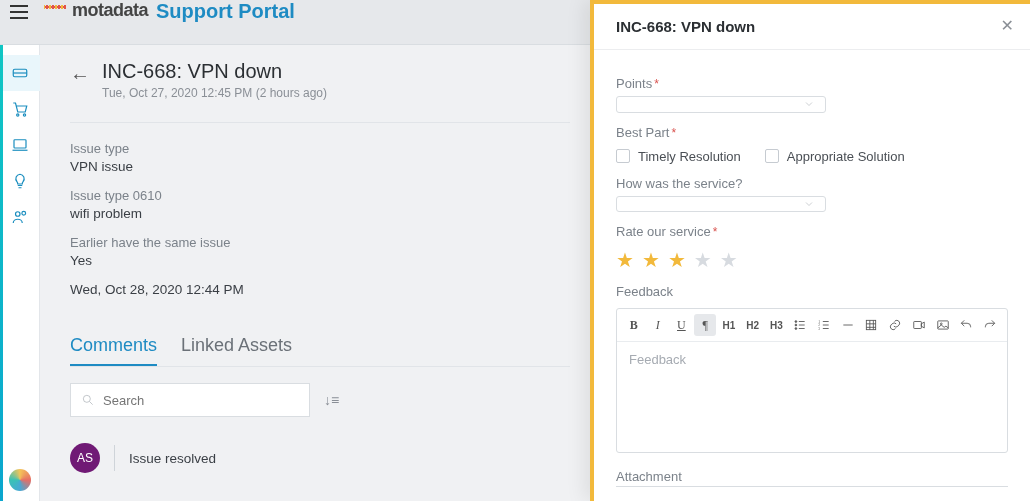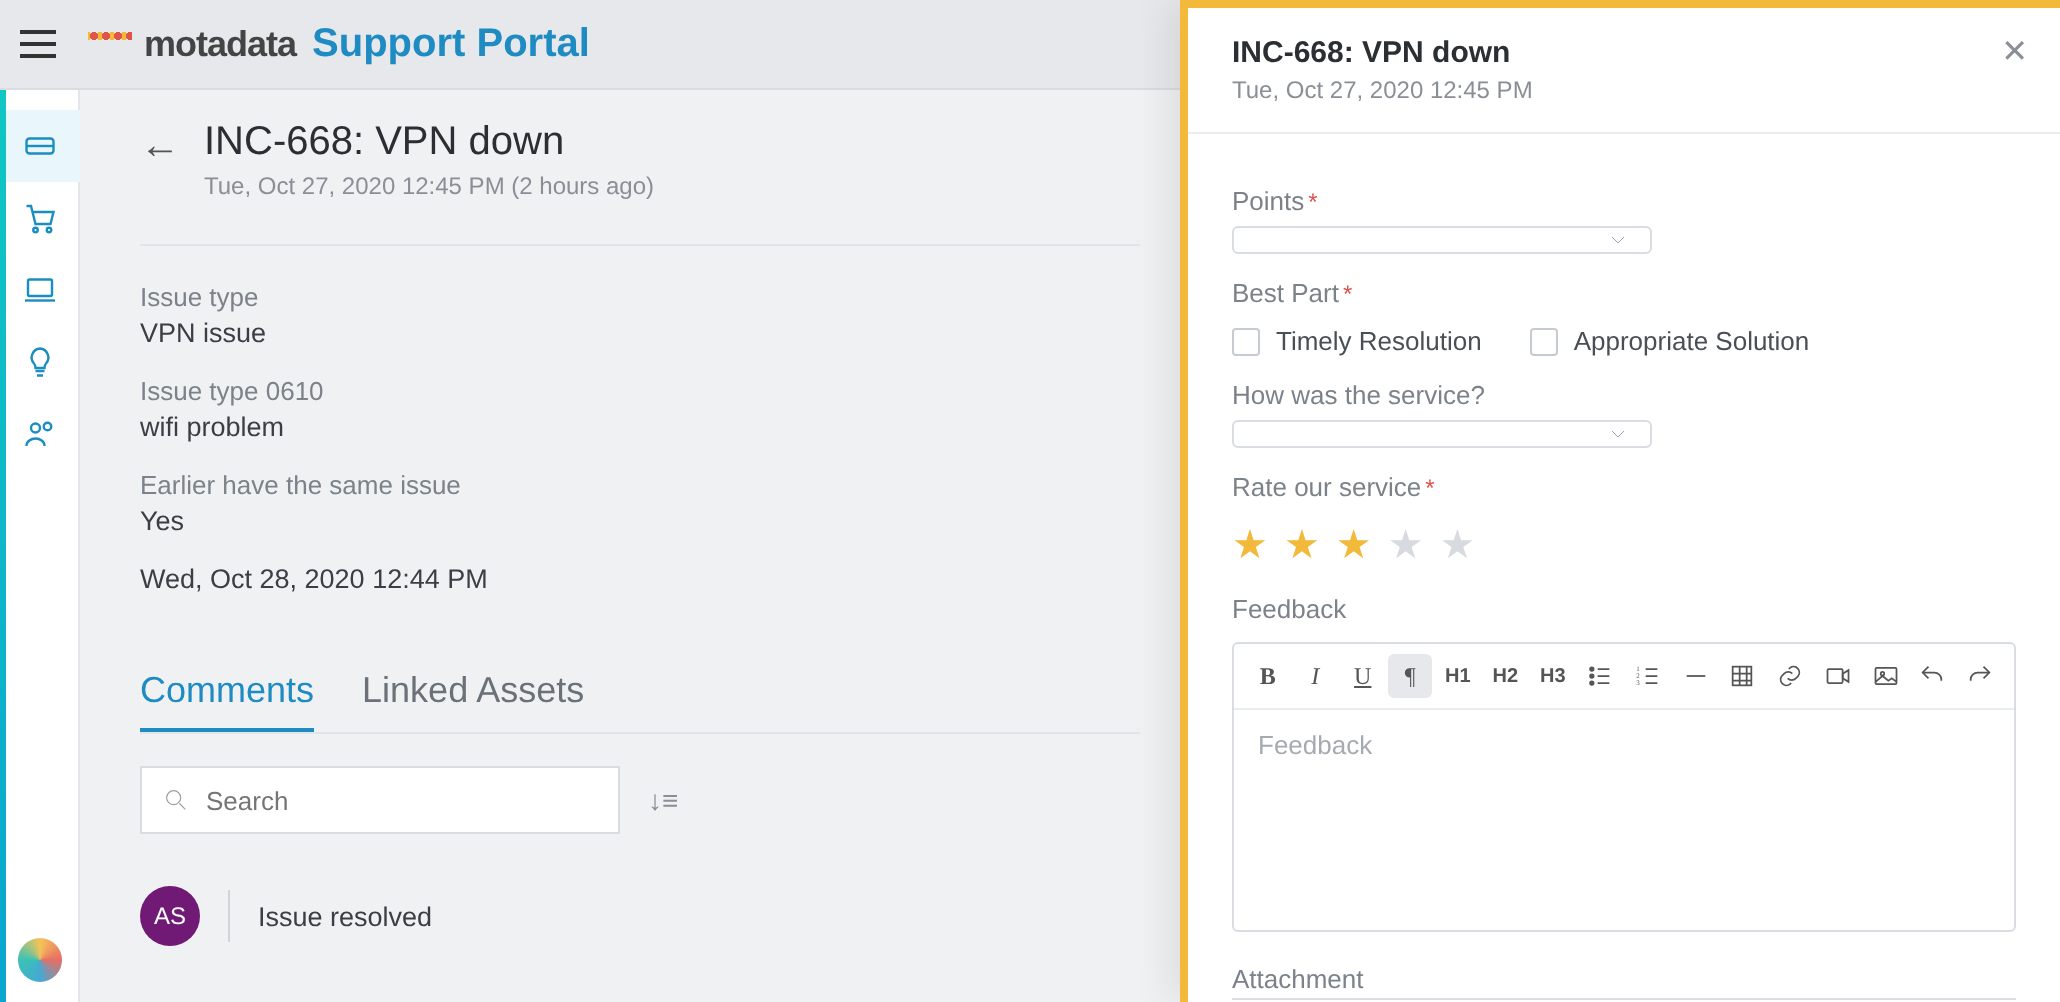--- a/index.html
+++ b/index.html
@@ -8,21 +8,21 @@
 
   
   .rail { width: 40px; background: #fff; border-right: 1px solid #e3e6ea; display: flex; flex-direction: column; align-items: center; padding-top: 55px; position: relative; z-index:1;}
   .rail::before { content:""; position:absolute; left:0; top:0; bottom:0; width:3px; background:linear-gradient(180deg,#11c9c3,#0aa6ce); }
   .rail .item { width: 40px; height: 36px; display:flex; align-items:center; justify-content:center; color:#1b8ebf; cursor:pointer; }
   .rail .item.active { background:#e9f6fb; }
   .rail svg { width:18px; height:18px; stroke:#1b8ebf; fill:none; stroke-width:1.6; }
   .rail .logo-mini { position:absolute; bottom:10px; width:22px; height:22px; border-radius:50%; background:conic-gradient(#f2b93b,#e2544a,#2599cc,#16b7a9,#f2b93b); opacity:0.85;}
 
   
-  .header { position:absolute; left:0; top:0; right:0; height:45px; background:#e6e8eb; display:flex; align-items:center; padding-left:10px; z-index:2; border-bottom:1px solid #d9dde1;}
+  .header { position:absolute; left:0; top:0; right:0; height:45px; background:#e6e8eb; display:flex; align-items:flex-start; padding-left:10px; z-index:2; border-bottom:1px solid #d9dde1;}
   .hamburger { width:24px; height:24px; display:flex; flex-direction:column; justify-content:center; gap:4px; cursor:pointer; margin-right:10px;}
   .hamburger span{ height:2px; background:#333; width:18px;}
   .logo-word { display:flex; align-items:center; gap:6px;}
   .logo-dots { position:relative; width:22px; height:14px;}
   .logo-dots::before{content:"";position:absolute;top:0;left:0;right:0;height:6px;background: radial-gradient(circle,#e2544a 2px,transparent 2px) 0 0/6px 6px, radial-gradient(circle,#f2b93b 2px,transparent 2px) 3px 0/6px 6px;}
   .logo-text { font-size:18px; font-weight:600; color:#444; letter-spacing:-0.5px;}
   .portal-name { font-size:20px; font-weight:600; color:#1e8bc3; margin-left:8px;}
 
   
   .main { flex:1; padding:60px 20px 0 30px; overflow:hidden; position:relative;}
@@ -172,21 +172,20 @@
     <div class="comment-row">
       <div class="avatar">AS</div>
       <div class="vbar"></div>
       <div class="comment-text">Issue resolved</div>
     </div>
   </div>
 
   <div class="panel">
     <span class="panel-close">✕</span>
     <div class="panel-title">INC-668: VPN down</div>
-    <div class="panel-sub">Tue, Oct 27, 2020 12:45 PM</div>
     <hr class="panel-div">
 
     <label class="form-lbl req">Points</label>
     <div class="select">
         <svg viewBox="0 0 24 24">
           <path d="M6 9l6 6 6-6"></path>
         </svg>
       </div>
 
     <label class="form-lbl req">Best Part</label>

